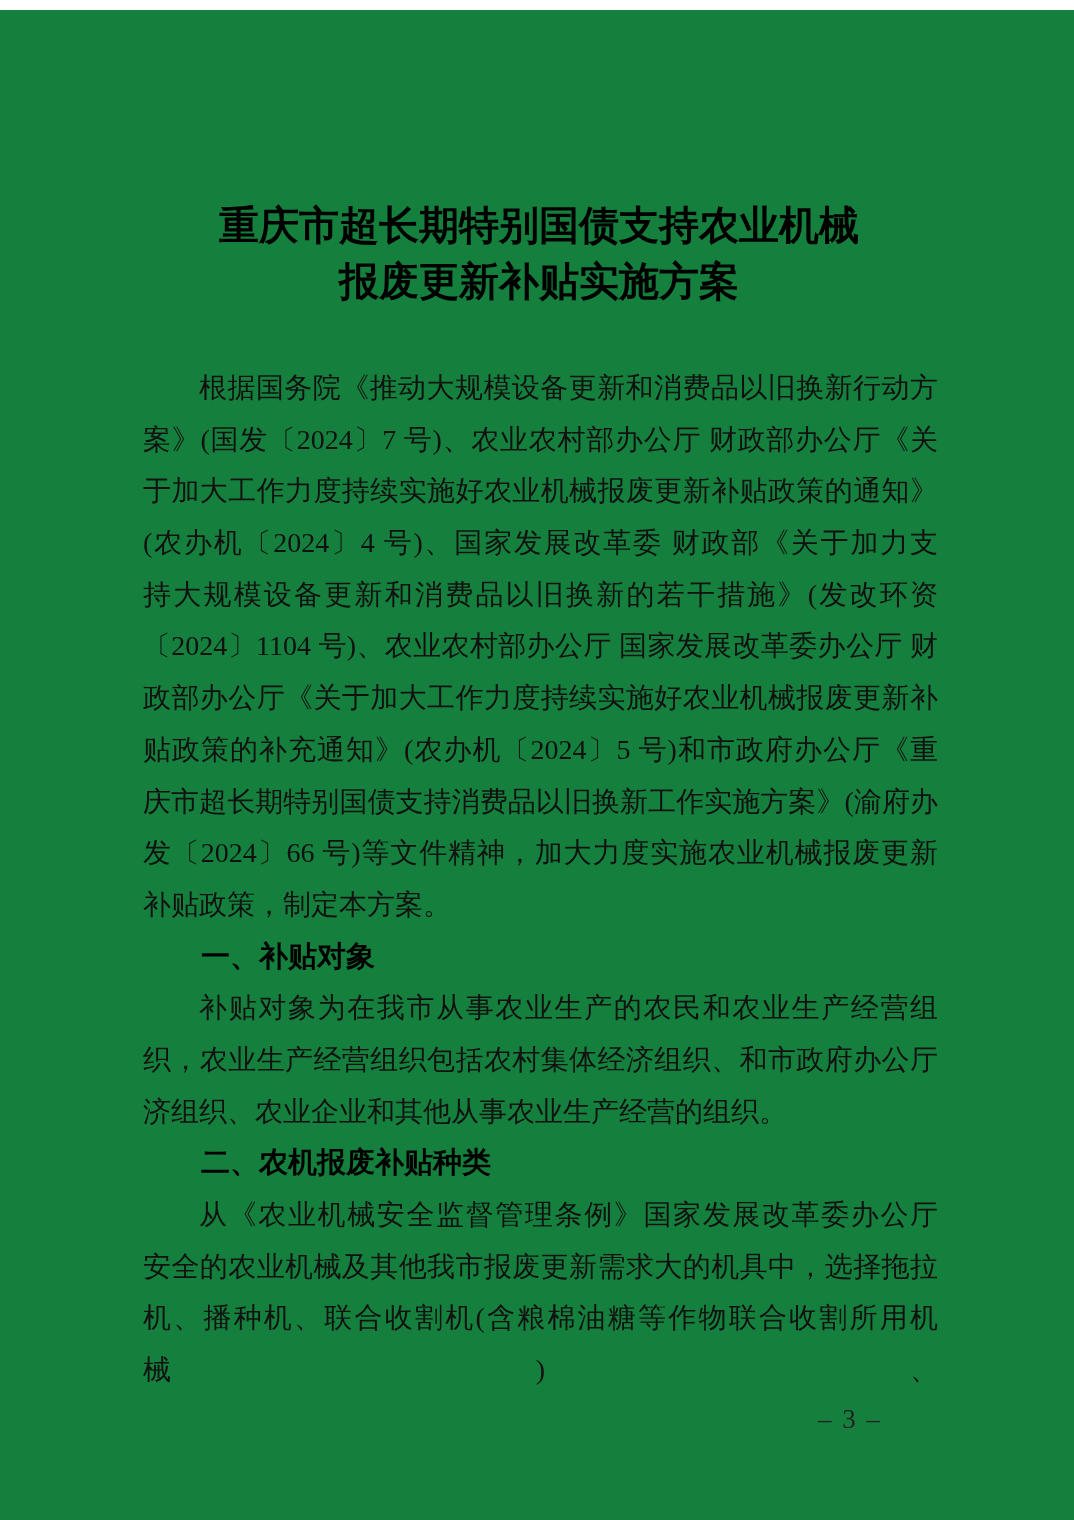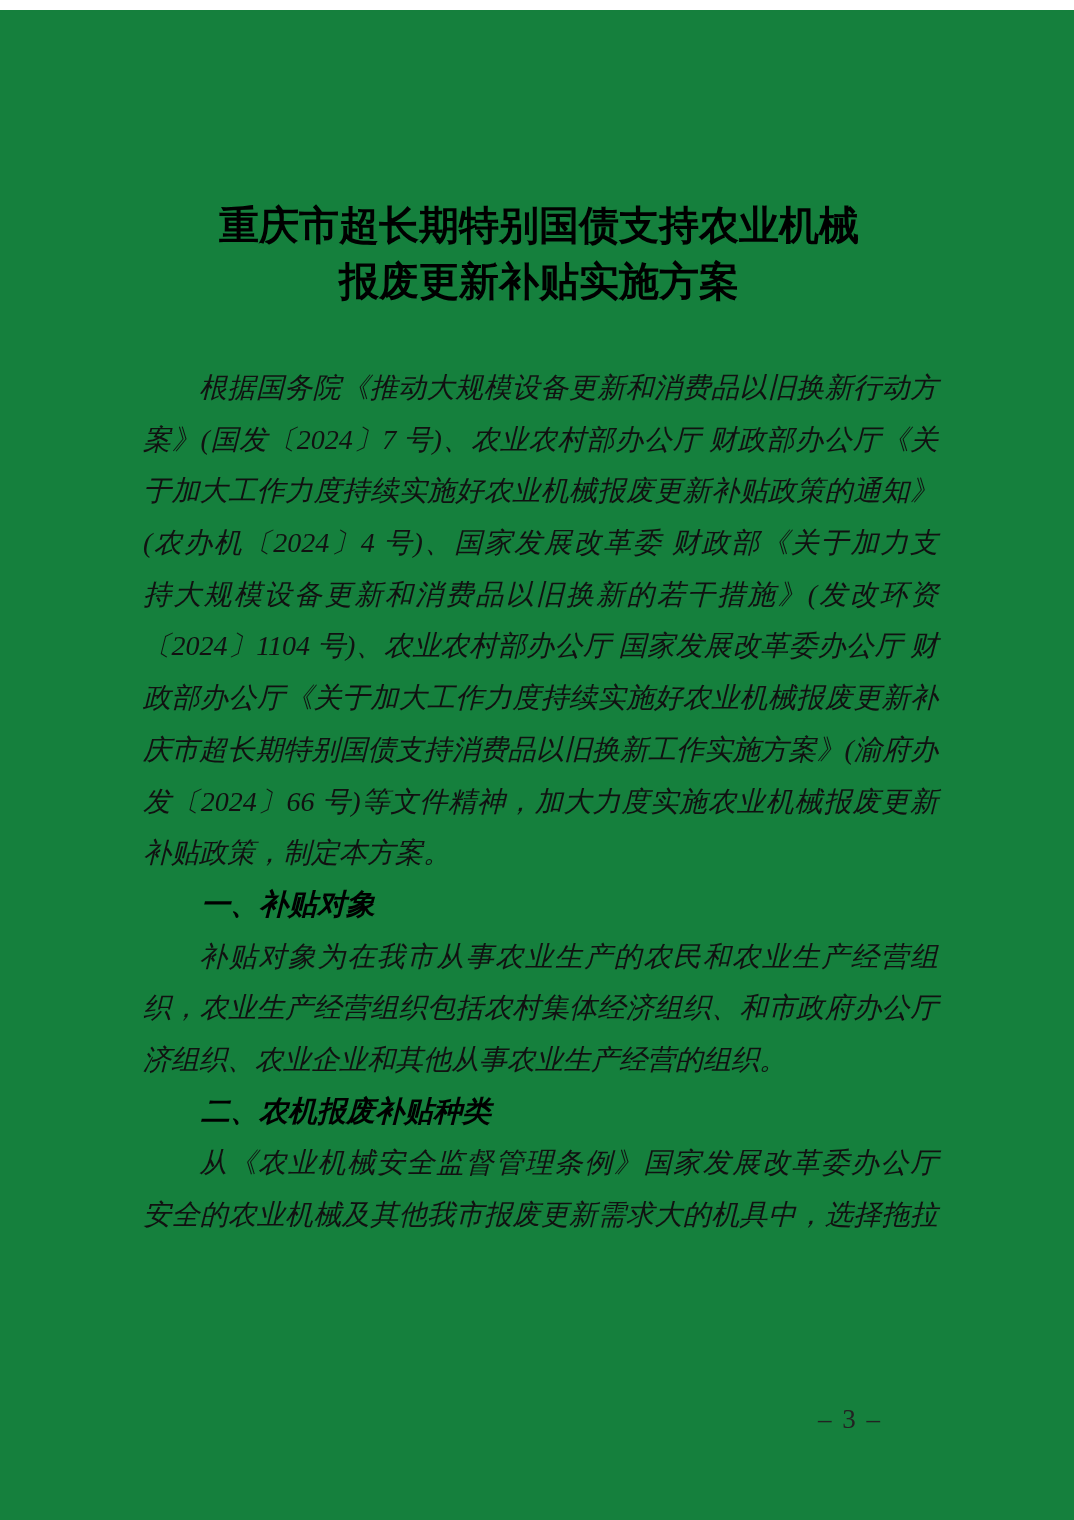--- a/index.html
+++ b/index.html
@@ -35,21 +35,20 @@
     width: 795px;
     font-family: "Liberation Serif", serif;
     font-size: 28px;
     line-height: 51.7px;
     color: #111111;
   }
   .line {
     height: 51.7px;
     text-align: justify;
     text-align-last: justify;
-    font-style: italic;
   }
   .line.ind {
     text-indent: 2em;
   }
   .line.end {
     text-align: right;
     text-align-last: left;
   }
   .line.heading {
     font-family: "Liberation Sans", sans-serif;
@@ -81,29 +80,31 @@
   </div>
 
   <div class="body-text">
     <div class="line ind">根据国务院《推动大规模设备更新和消费品以旧换新行动方</div>
     <div class="line">案》(国发〔2024〕7 号)、农业农村部办公厅 财政部办公厅《关</div>
     <div class="line">于加大工作力度持续实施好农业机械报废更新补贴政策的通知》</div>
     <div class="line">(农办机〔2024〕4 号)、国家发展改革委 财政部《关于加力支</div>
     <div class="line">持大规模设备更新和消费品以旧换新的若干措施》(发改环资</div>
     <div class="line">〔2024〕1104 号)、农业农村部办公厅 国家发展改革委办公厅 财</div>
     <div class="line">政部办公厅《关于加大工作力度持续实施好农业机械报废更新补</div>
+    <div class="line">贴政策的补充通知》(农办机〔2024〕5 号)和市政府办公厅《重</div>
     <div class="line">庆市超长期特别国债支持消费品以旧换新工作实施方案》(渝府办</div>
     <div class="line">发〔2024〕66 号)等文件精神，加大力度实施农业机械报废更新</div>
     <div class="line end">补贴政策，制定本方案。</div>
 
     <div class="line heading">一、补贴对象</div>
     <div class="line ind">补贴对象为在我市从事农业生产的农民和农业生产经营组</div>
     <div class="line">织，农业生产经营组织包括农村集体经济组织、和市政府办公厅</div>
     <div class="line end">济组织、农业企业和其他从事农业生产经营的组织。</div>
 
     <div class="line heading">二、农机报废补贴种类</div>
     <div class="line ind">从《农业机械安全监督管理条例》国家发展改革委办公厅</div>
     <div class="line">安全的农业机械及其他我市报废更新需求大的机具中，选择拖拉</div>
+    <div class="line">机、播种机、联合收割机(含粮棉油糖等作物联合收割所用机械)、</div>
   </div>
 
   <div class="page-number">– 3 –</div>
 
 </div>
 
 </body></html>

